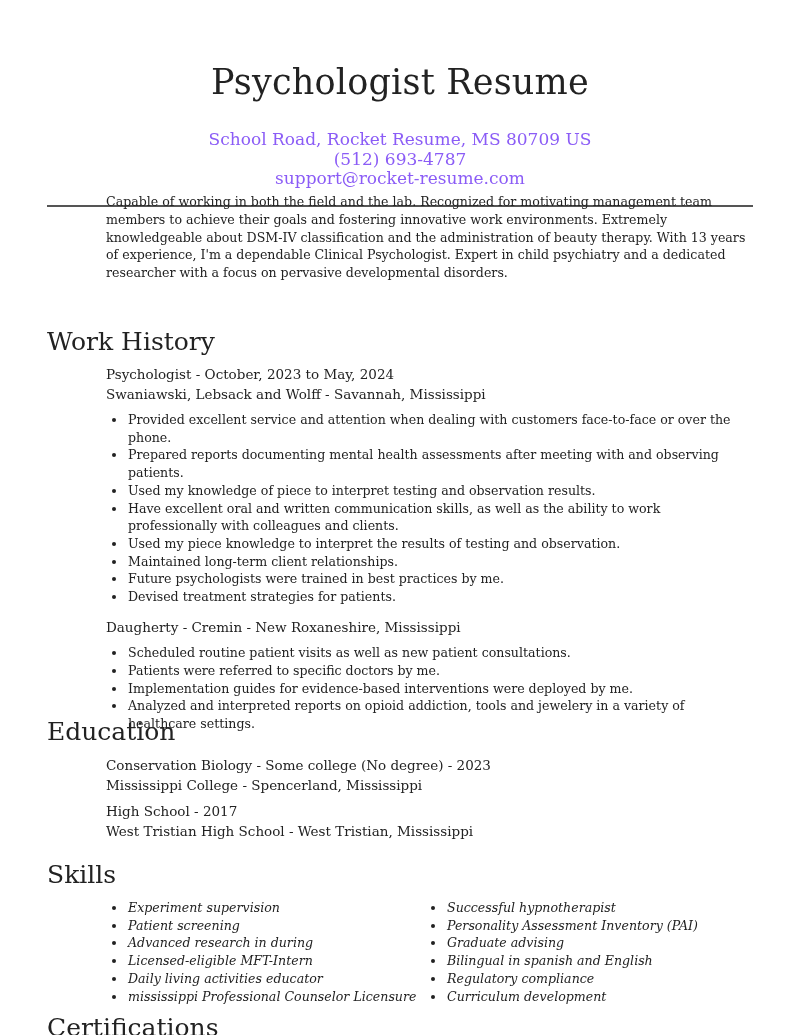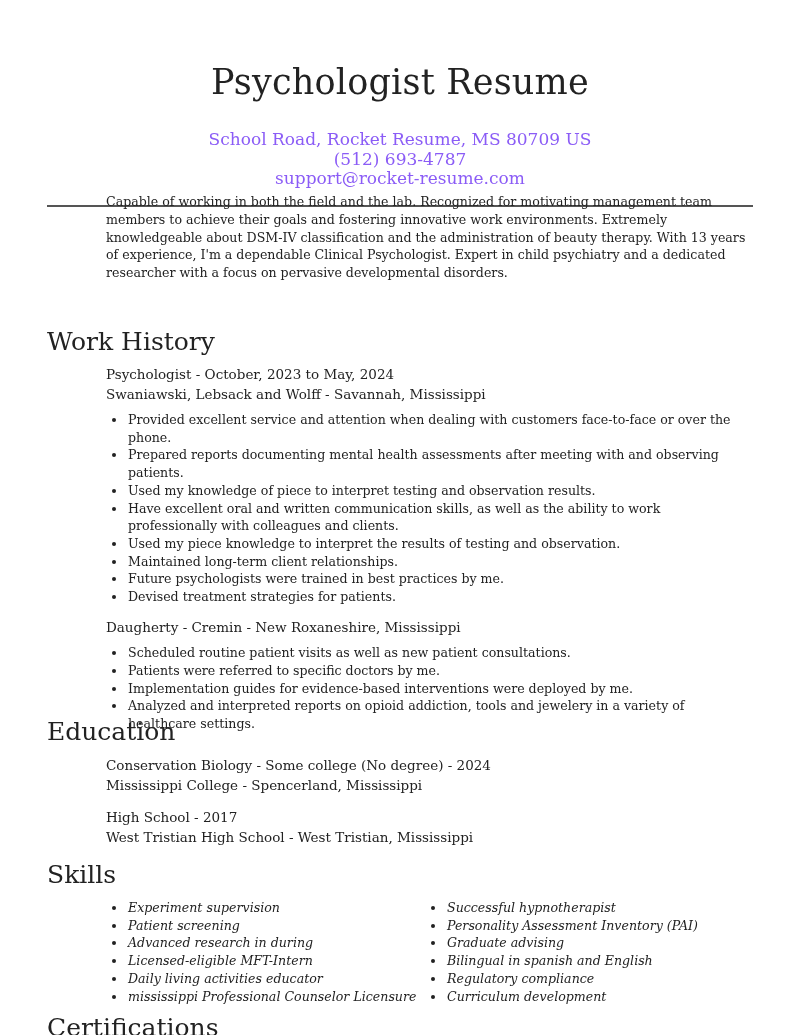--- a/index.html
+++ b/index.html
@@ -84,21 +84,21 @@
       content: "";
       position: absolute;
       left: -16px;
       top: 7px;
       width: 4px;
       height: 4px;
       border-radius: 50%;
       background: #222;
     }
     .edu-item { margin-top: 8px; font-size: 13.5px; line-height: 19.5px; }
-    .edu-item + .edu-item { margin-top: 13px; }
+    .edu-item + .edu-item { margin-top: 7px; }
     .skills-grid {
       display: flex;
       margin-top: 8px;
       font-style: italic;
     }
     .skills-col { width: 319px; }
     .skills-col ul.bullets { margin-top: 0; }
   </style>
 </head>
 <body>
@@ -145,21 +145,21 @@
           <li>Analyzed and interpreted reports on opioid addiction, tools and jewelery in a variety of healthcare settings.</li>
         </ul>
       </div>
     </div>
   </div>
 
   <div class="edu-section">
     <h2 class="section-title">Education</h2>
     <div class="section-body">
       <div class="edu-item">
-        <div>Conservation Biology - Some college (No degree) - 2024</div>
+        <div>Conservation Biology - Some college (No degree) - 2023</div>
         <div>Mississippi College - Spencerland, Mississippi</div>
       </div>
       <div class="edu-item">
         <div>High School - 2017</div>
         <div>West Tristian High School - West Tristian, Mississippi</div>
       </div>
     </div>
   </div>
 
   <div class="skills-section">

